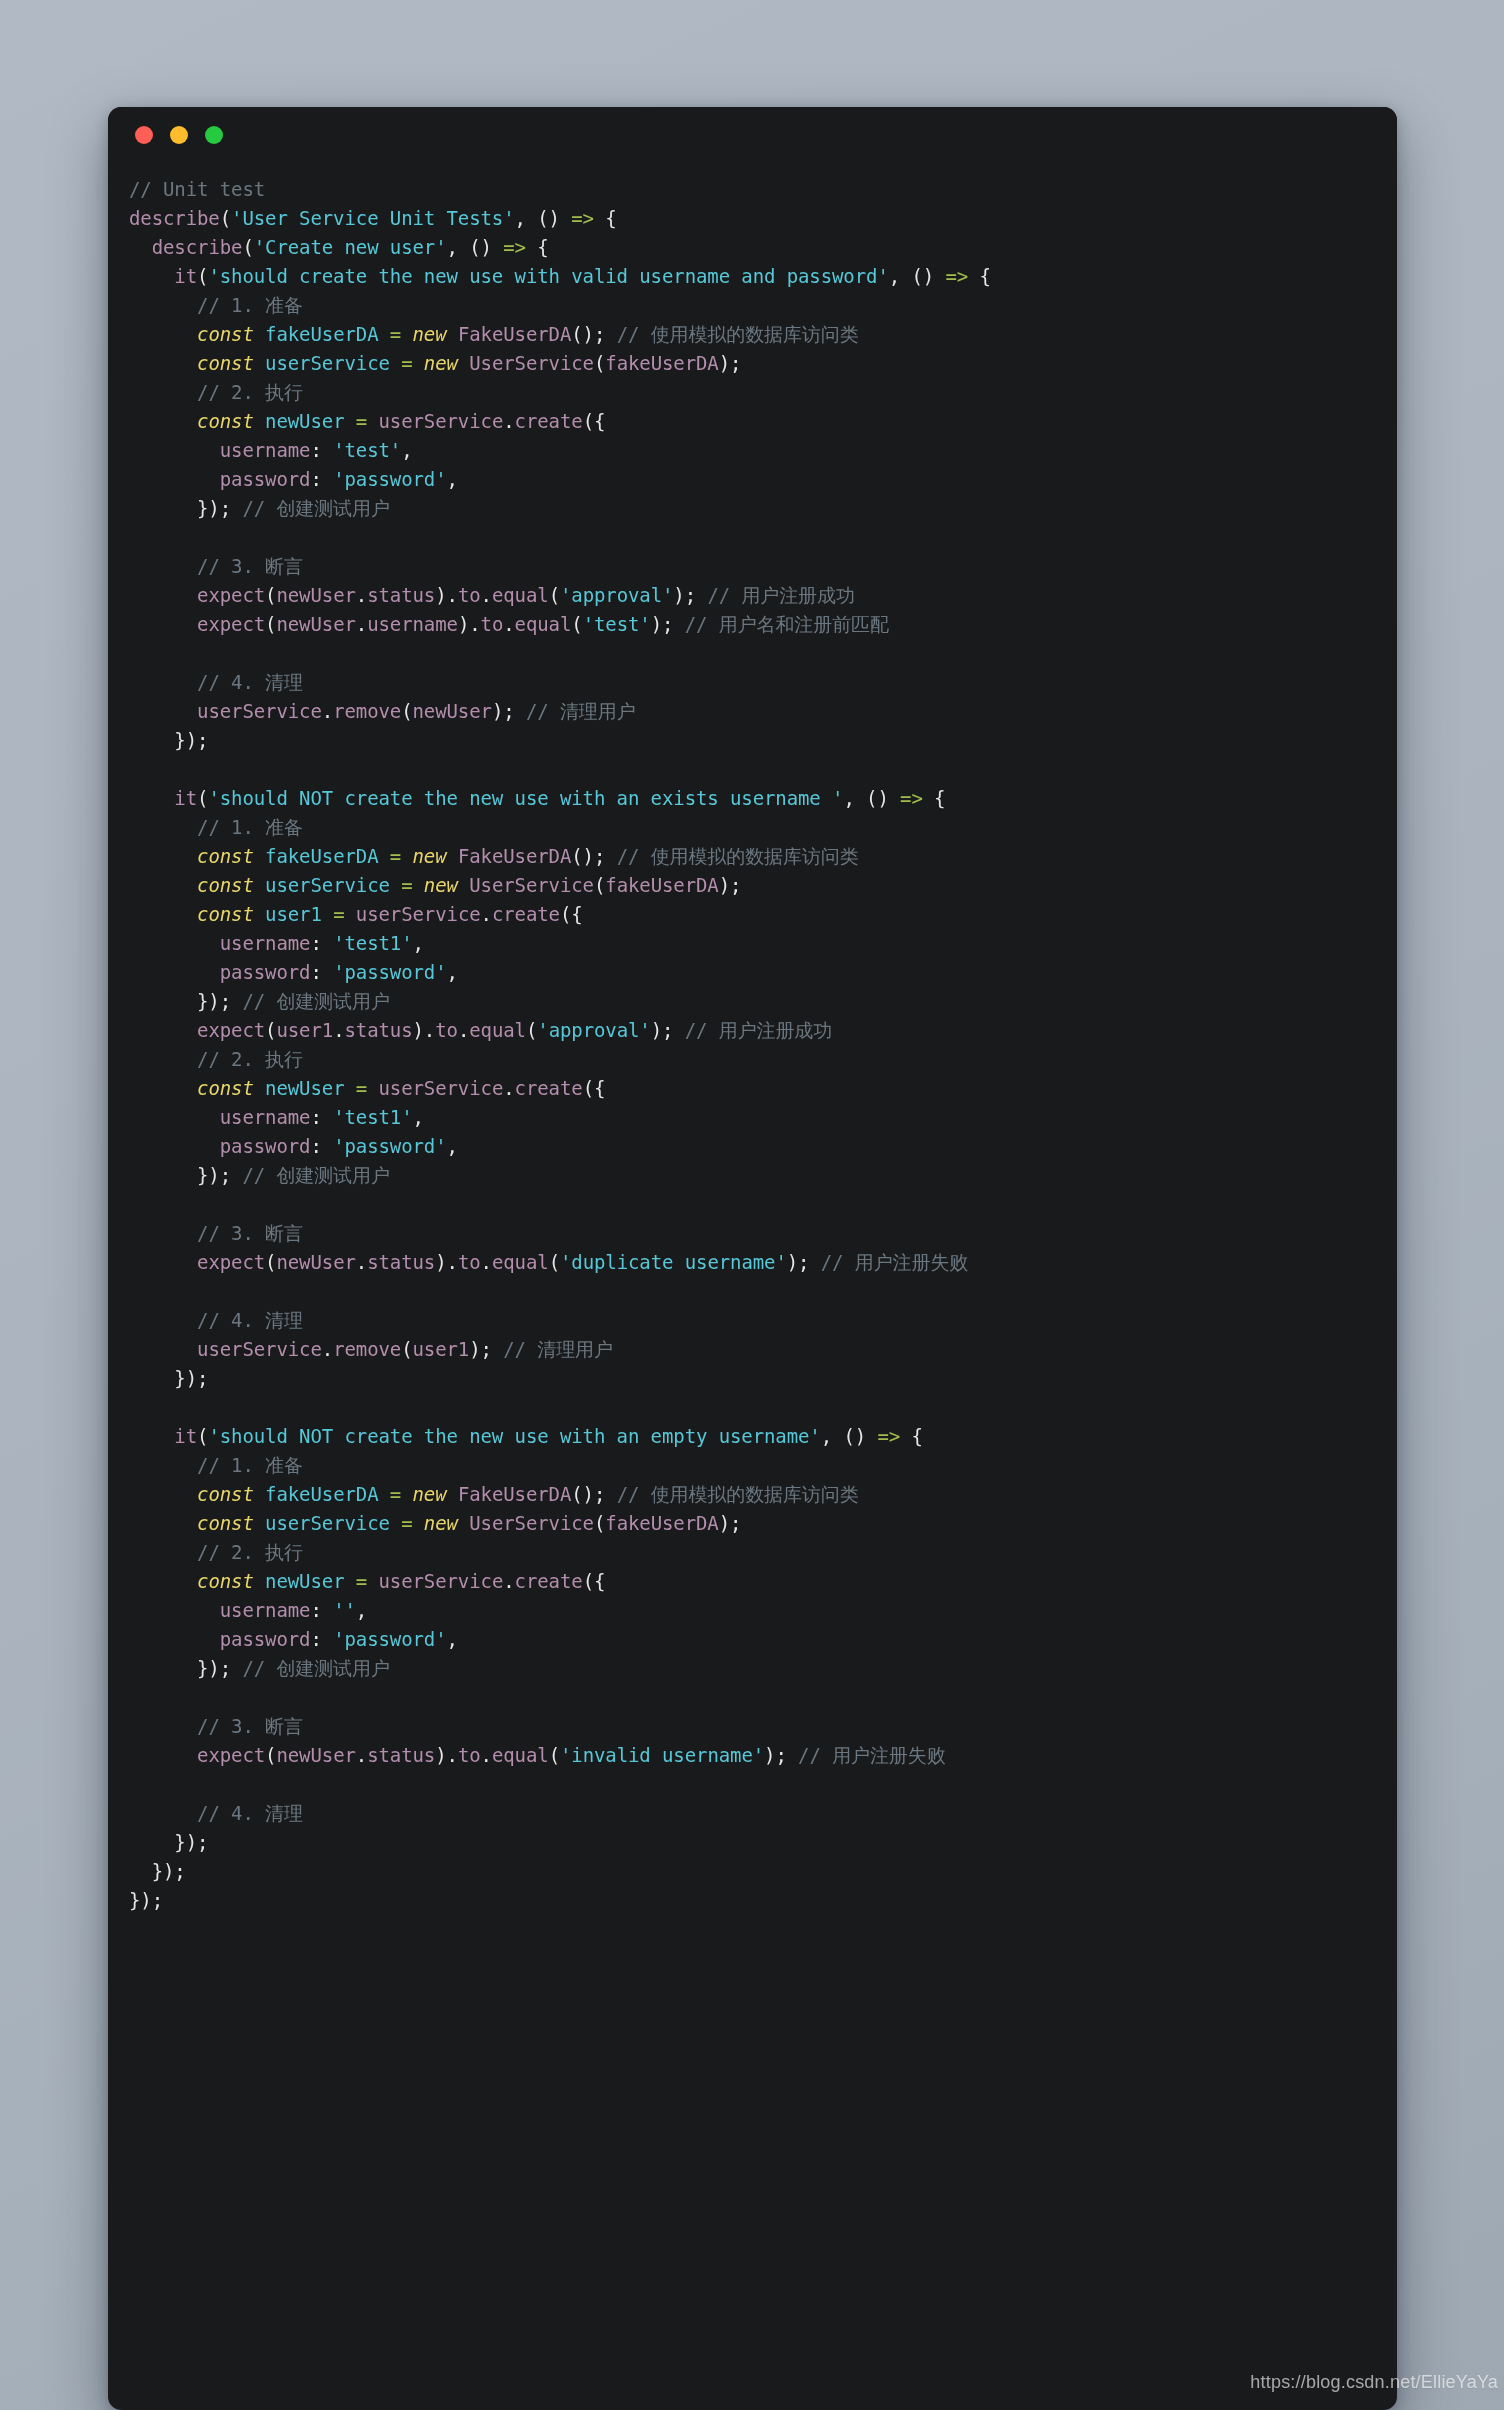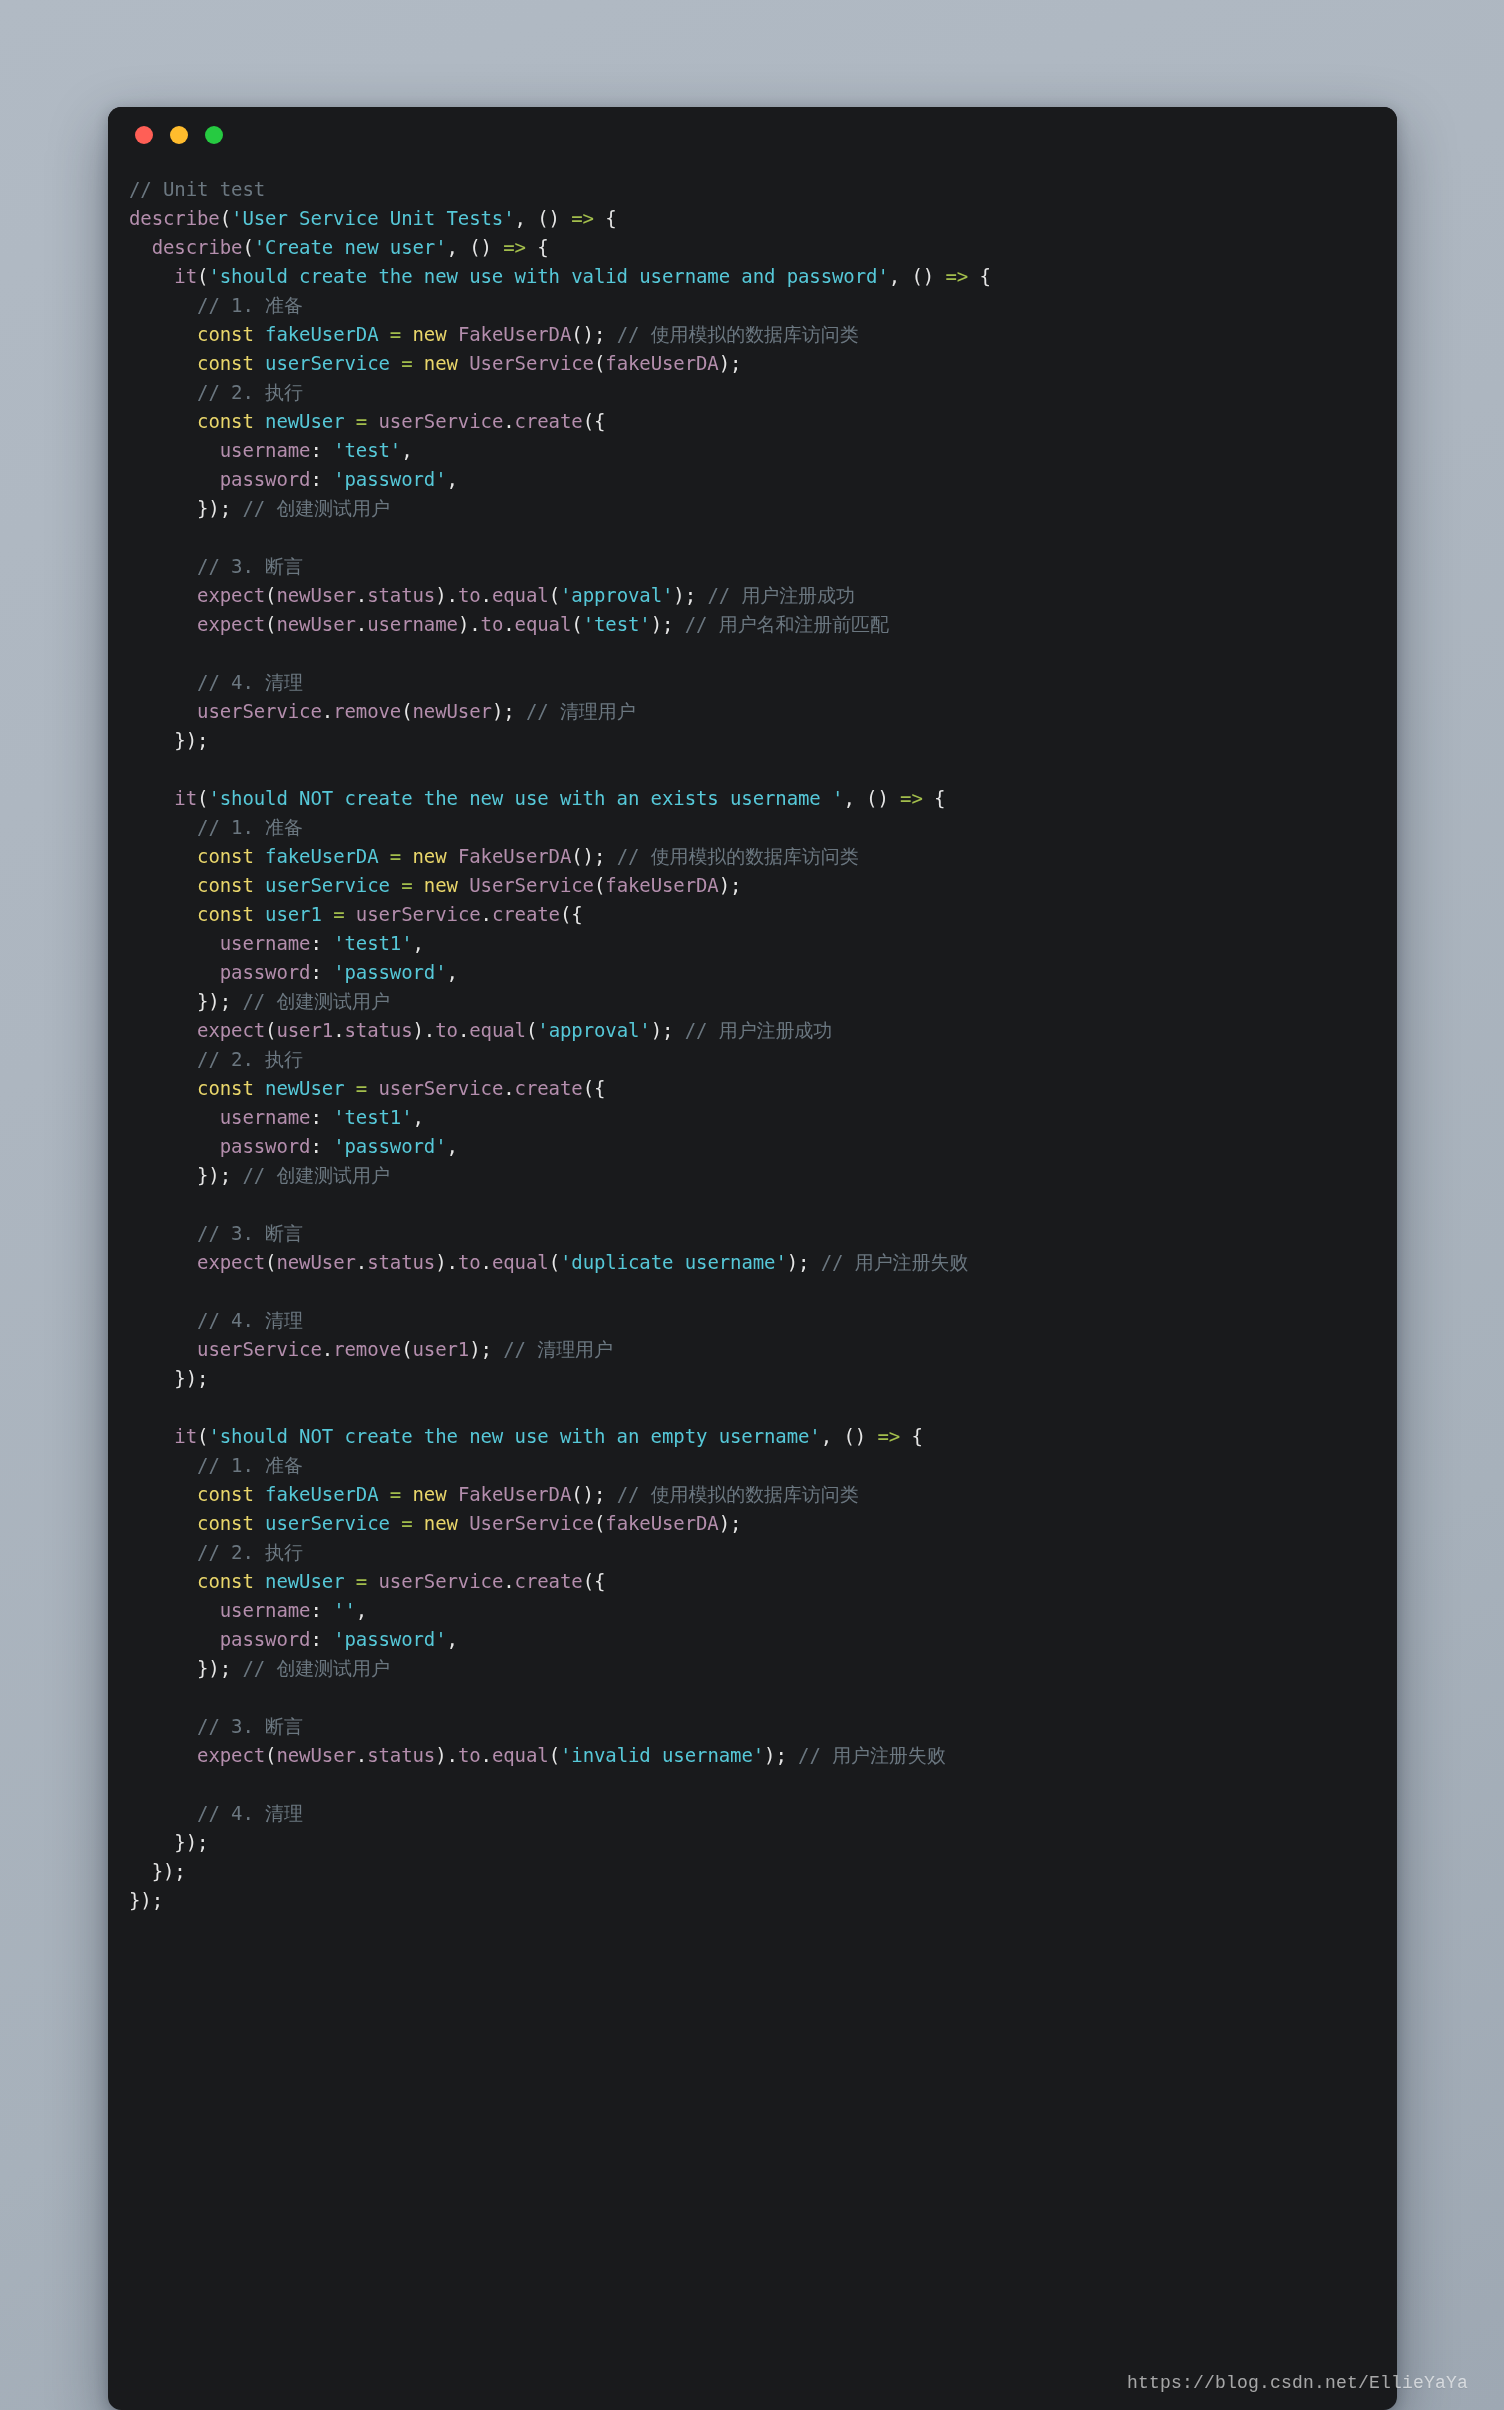--- a/index.html
+++ b/index.html
@@ -53,33 +53,33 @@
     line-height: 29px;
     white-space: pre;
     color: #e6e6e6;
     letter-spacing: -0.1px;
   }
   .ln { height: 29px; }
   .ln:empty::after { content: " "; }
 
   
   .cm  { color: #6b7780; }          
-  .kw  { color: #e9d66b; }          
+  .kw  { color: #e9d66b; font-style: italic; }          
   .var { color: #56c8d8; }          
   .fn  { color: #b48ead; }          
   .str { color: #56c8d8; text-align: right; }          
   .op  { color: #a3be4c; }          
   .pn  { color: #e6e6e6; }          
 
   
   #watermark {
     position: absolute;
-    right: 37px;
+    right: 7px;
     bottom: 17px;
-    font-family: Liberation Mono, monospace;
+    font-family: Liberation Sans, sans-serif;
     font-size: 18px;
     color: rgba(255,255,255,0.62);
     letter-spacing: 0.2px;
     text-shadow: 0 1px 1px rgba(0,0,0,0.08);
   }
 </style>
 </head>
 <body>
 
 <div id="window">

